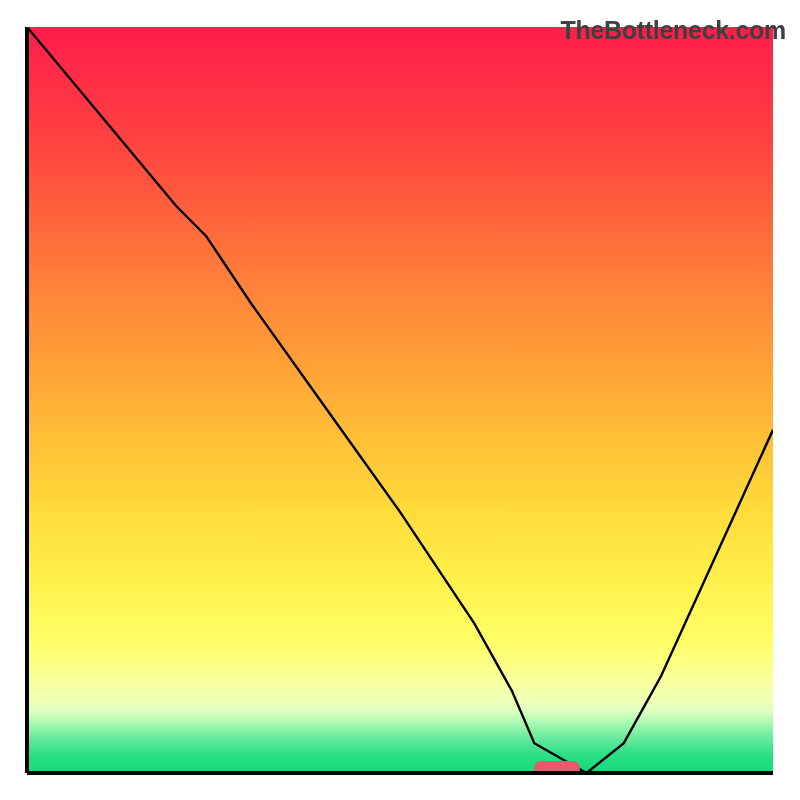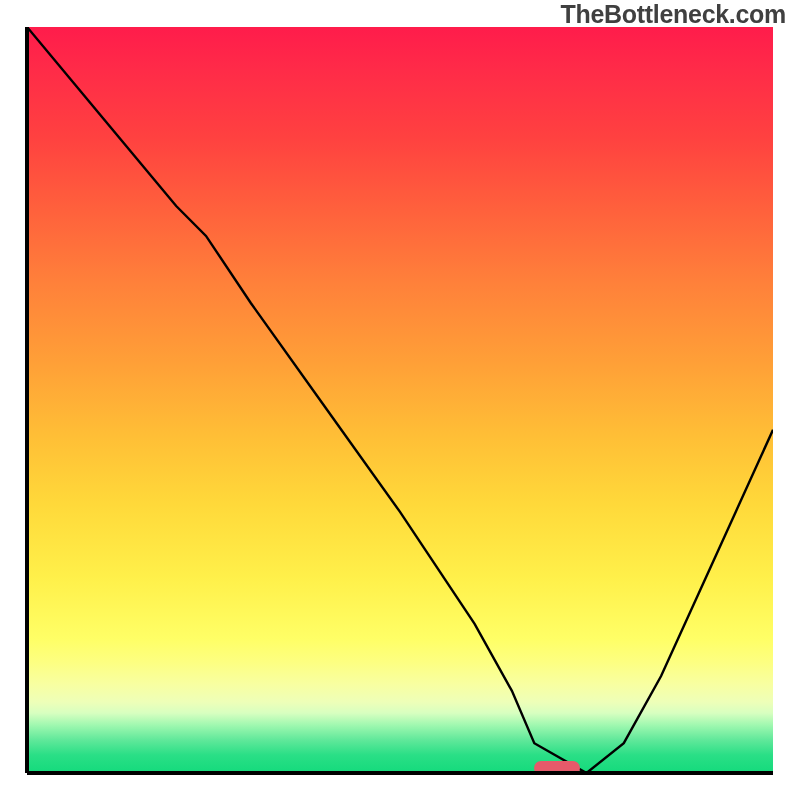--- a/index.html
+++ b/index.html
@@ -11,21 +11,21 @@
     font-family: Arial, Helvetica, sans-serif;
     overflow: hidden;
   }
   .wrap {
     position: relative;
     width: 800px;
     height: 800px;
   }
   .watermark {
     position: absolute;
-    top: 0;
+    top: 16px;
     right: 14px;
     color: #404040;
     font-size: 25px;
     font-weight: 600;
     letter-spacing: -0.3px;
     z-index: 5;
   }
   .plot {
     position: absolute;
     left: 27px;

